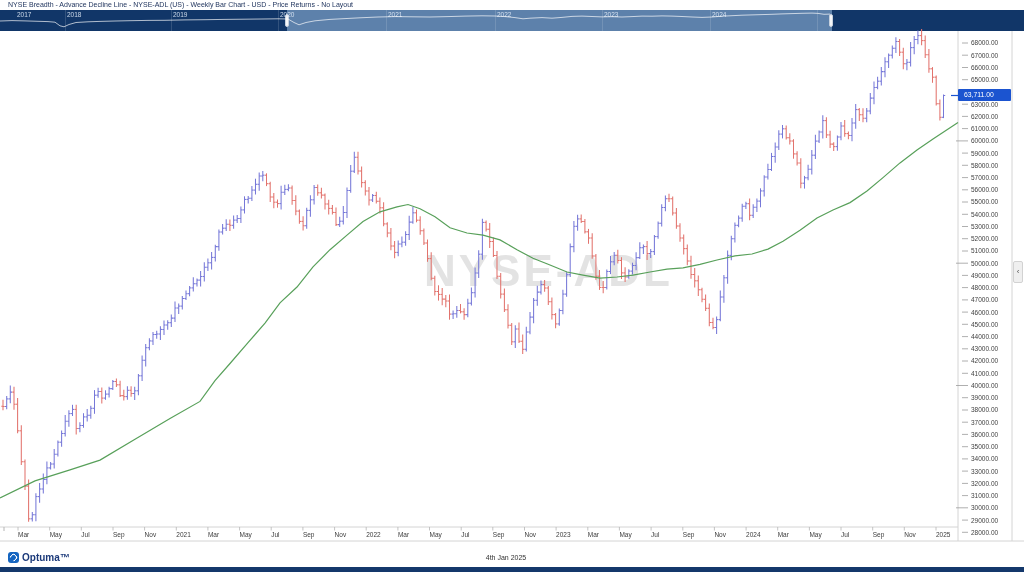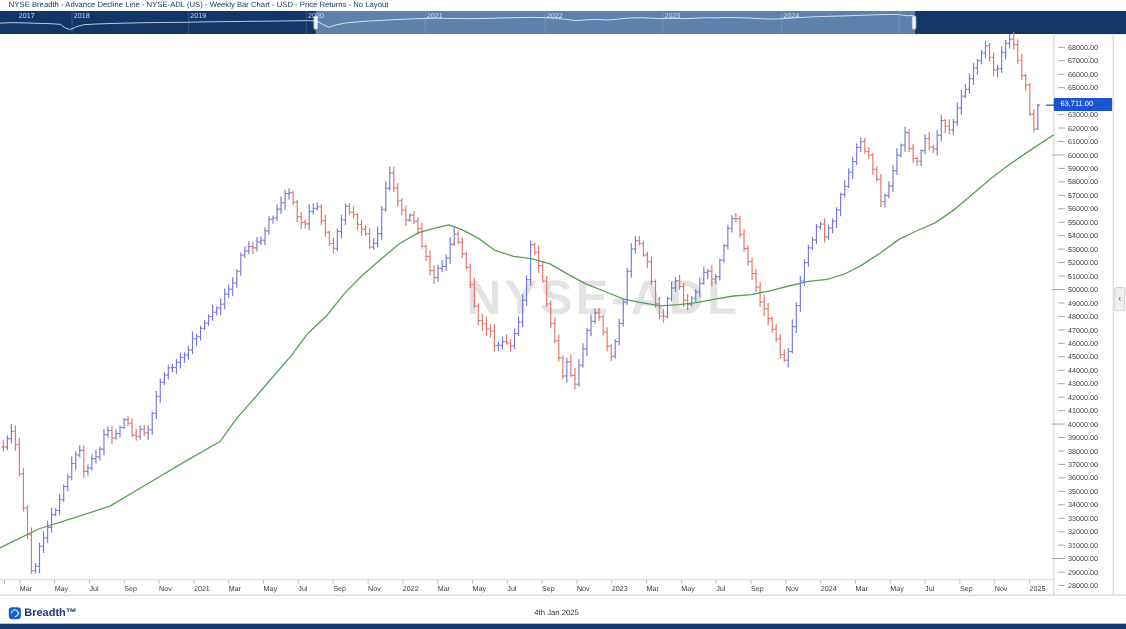--- a/index.html
+++ b/index.html
@@ -1516,18 +1516,18 @@
   <div id="price-badge">63,711.00</div>
   <div id="collapse-btn">
     <span>‹</span>
   </div>
 
   <div id="footer">
     <div id="brand">
       <span id="brand-icon">
           <span></span>
         </span>
-      <span id="brand-name">Breadth™</span>
+      <span id="brand-name">Optuma™</span>
     </div>
     <div id="footer-date">4th Jan 2025</div>
   </div>
   <div id="bottombar"></div>
 </div>
 
 </body></html>

